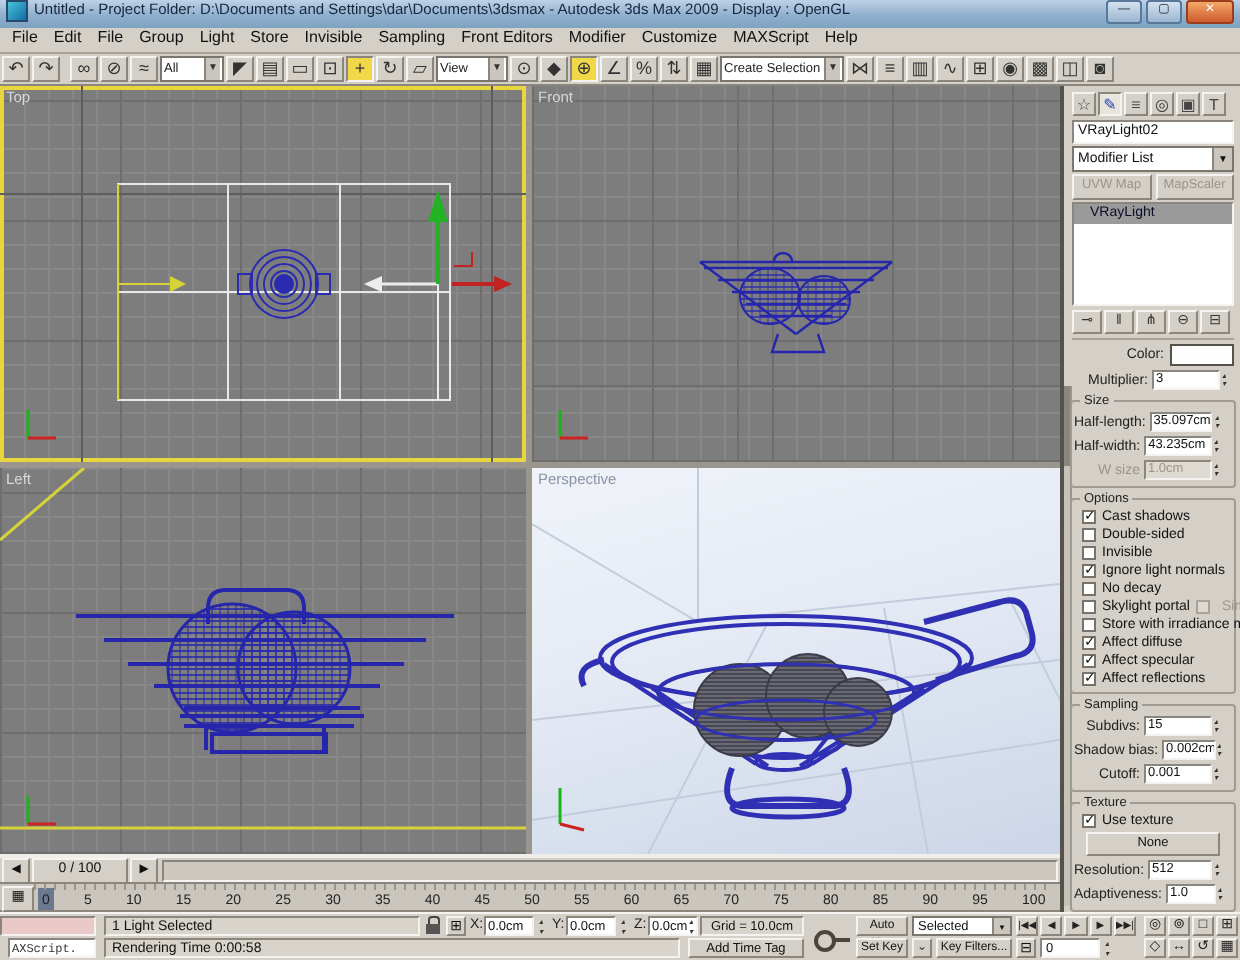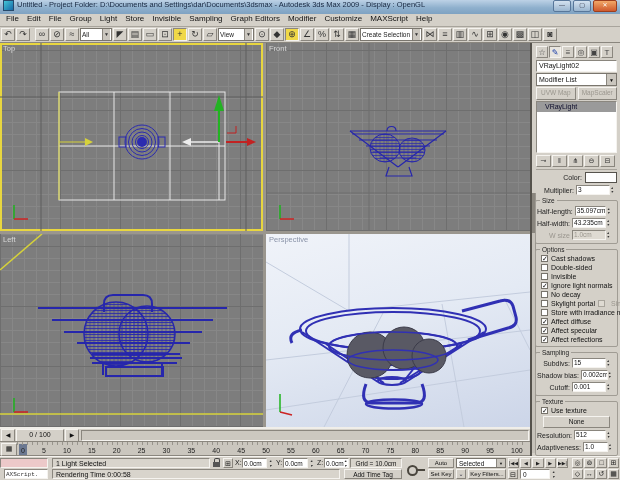--- a/index.html
+++ b/index.html
@@ -198,21 +198,21 @@
 
   <div class="menubar">
     <span class="menu">File</span>
       <span class="menu">Edit</span>
       <span class="menu">File</span>
       <span class="menu">Group</span>
       <span class="menu">Light</span>
       <span class="menu">Store</span>
       <span class="menu">Invisible</span>
       <span class="menu">Sampling</span>
-      <span class="menu">Graph Editors</span>
+      <span class="menu">Front Editors</span>
       <span class="menu">Modifier</span>
       <span class="menu">Customize</span>
       <span class="menu">MAXScript</span>
       <span class="menu">Help</span>
   </div>
 
   <div class="toolbar">
     <span class="titem">
         <span class="ticon">↶</span>
 

